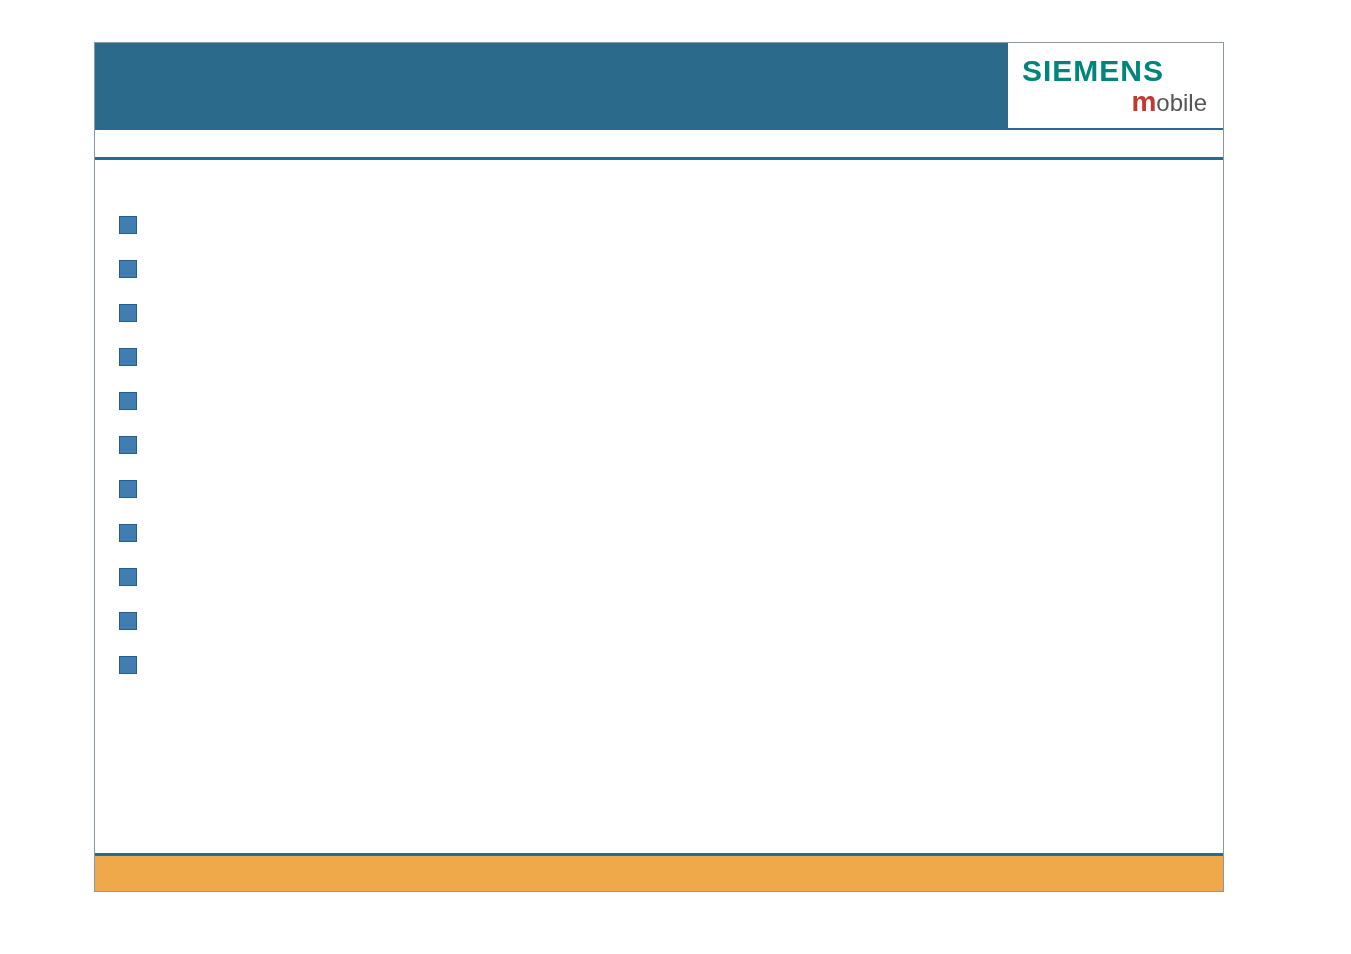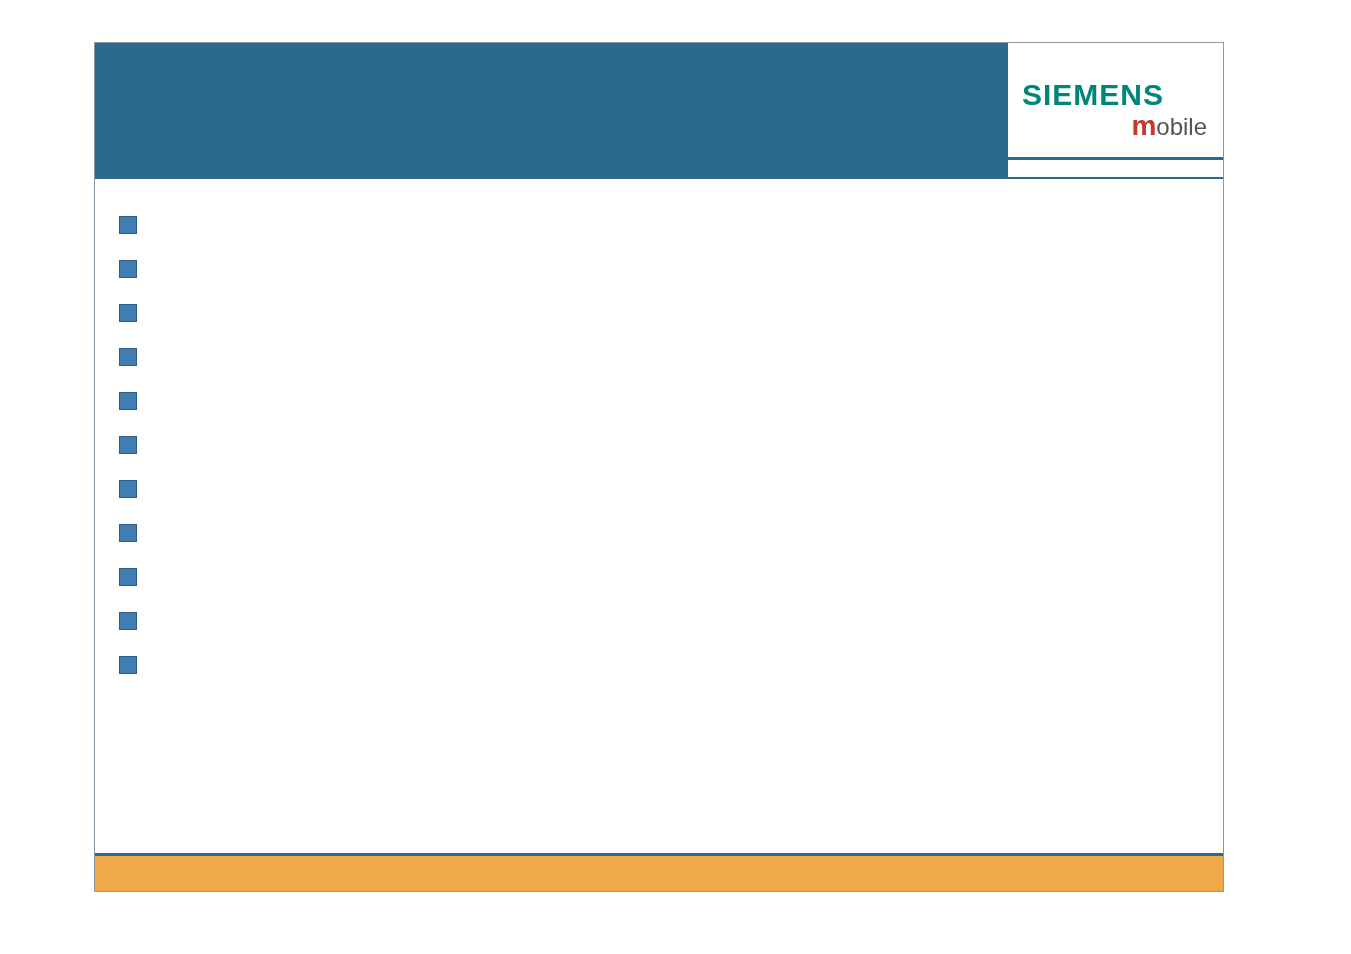--- a/index.html
+++ b/index.html
@@ -19,21 +19,21 @@
       left: 94px;
       top: 42px;
       width: 1130px;
       height: 850px;
       border: 1px solid #8a9aa5;
       background: #ffffff;
     }
     .header-row {
       position: relative;
       width: 100%;
-      height: 136px;
+      height: 87px;
       display: flex;
     }
     .header-left {
       flex: 1;
       background: #2b6a8a;
     }
     .header-right {
       width: 215px;
       background: #ffffff;
       border-left: none;

